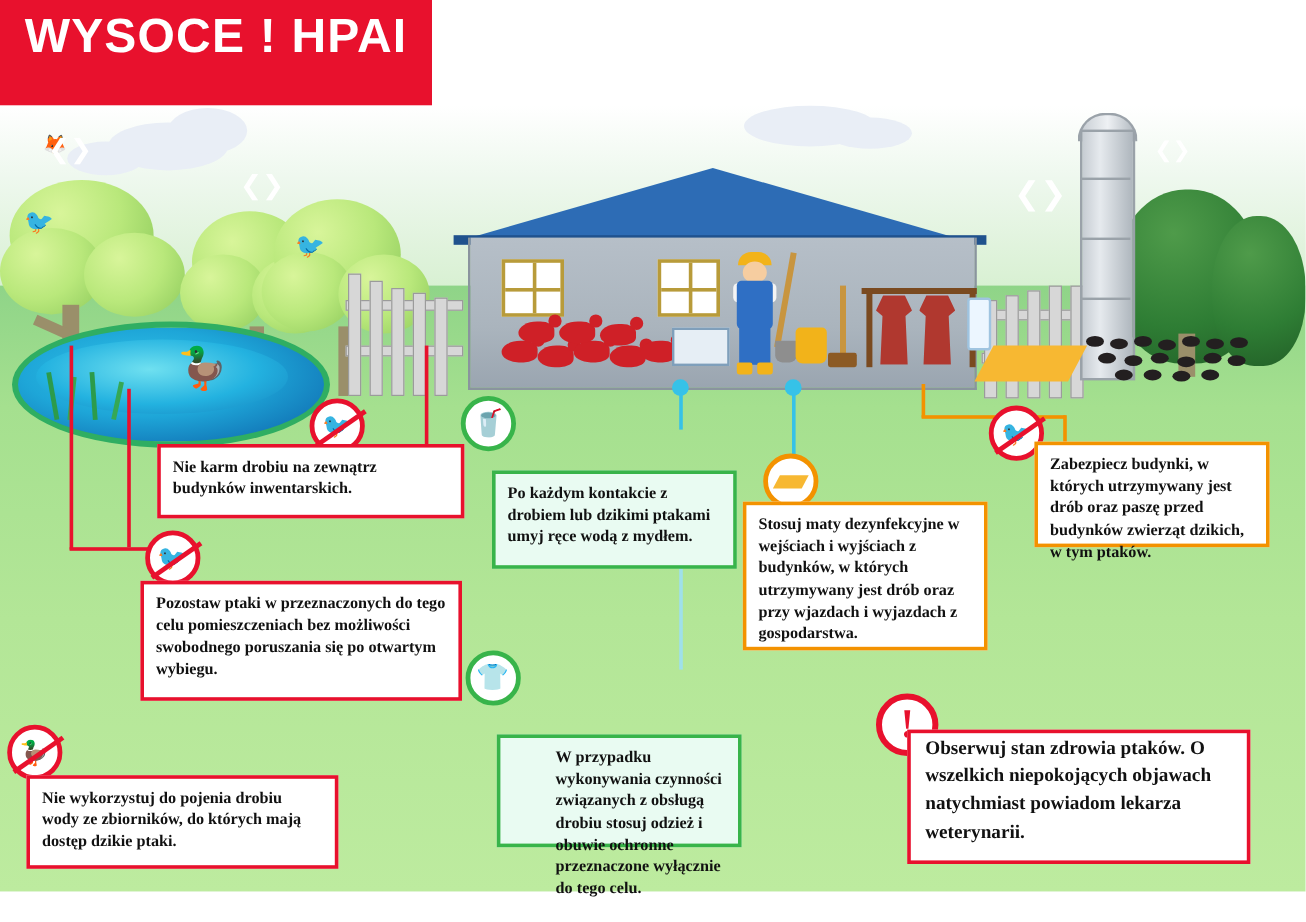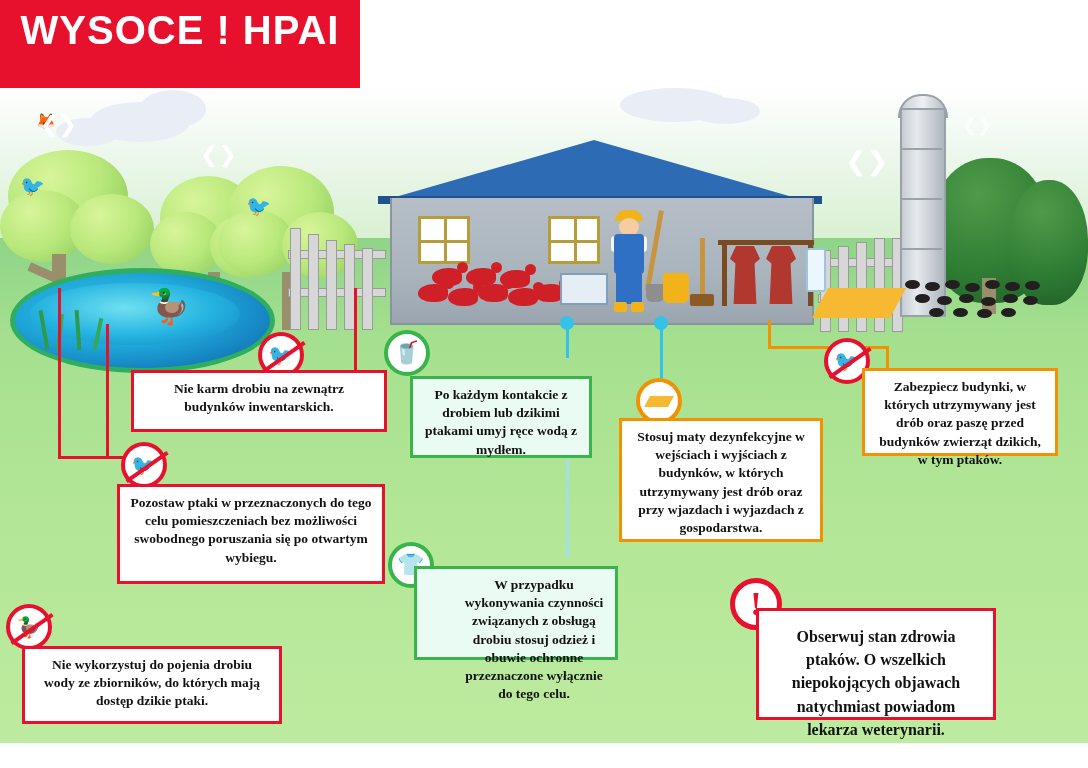--- a/index.html
+++ b/index.html
@@ -149,21 +149,20 @@
   .callout{
     position:absolute;
     background:#ffffff;
     padding:7px 10px;
     font-family:"Liberation Serif", serif;
     font-size:13.5px;
     font-weight:bold;
     line-height:1.35;
     color:#111111;
     box-sizing:border-box;
-    text-align:center;
   }
   .c-red{border:3px solid #e8112d;}
   .c-green{border:3px solid #38b44a;background:#e9fbf2;}
   .c-orange{border:3px solid #f39200;}
   .c-big{font-size:16px;line-height:1.45;}
 
   
   .badge{
     position:absolute;width:46px;height:46px;border-radius:50%;
     background:#ffffff;box-sizing:border-box;
@@ -377,28 +376,28 @@
     <div class="gl" style="color:#1ea6d8;">🦆</div>
       <div class="slash"></div>
   </div>
   <div class="callout c-red" style="left:22px;top:646px;width:260px;height:78px;">
     <span>Nie wykorzystuj do pojenia drobiu wody ze zbiorników, do których mają dostęp dzikie ptaki.</span>
   </div>
 
   <div class="badge green" style="left:384px;top:330px;">
     <div class="gl" style="font-size:22px;color:#39a5c9;">🥤</div>
   </div>
-  <div class="callout c-green" style="left:410px;top:376px;width:182px;height:82px;">
+  <div class="callout c-green" style="left:410px;top:392px;width:204px;height:82px;">
     <span>Po każdym kontakcie z drobiem lub dzikimi ptakami umyj ręce wodą z mydłem.</span>
   </div>
 
   <div class="badge green" style="left:388px;top:542px;">
     <div class="gl" style="font-size:22px;color:#444;">👕</div>
   </div>
-  <div class="callout c-green" style="left:414px;top:566px;width:204px;height:94px;padding-left:46px;">
+  <div class="callout c-green" style="left:414px;top:612px;width:204px;height:94px;padding-left:46px;">
     <span>W przypadku wykonywania czynności związanych z obsługą drobiu stosuj odzież i obuwie ochronne przeznaczone wyłącznie do tego celu.</span>
   </div>
 
   <div class="badge orange" style="left:636px;top:378px;">
     <div class="gl">
         <span style="display:inline-block;width:24px;height:11px;background:#f7b832;transform:skewX(-28deg);"></span>
       </div>
   </div>
   <div class="callout c-orange" style="left:619px;top:418px;width:204px;height:124px;">
     <span>Stosuj maty dezynfekcyjne w wejściach i wyjściach z budynków, w których utrzymywany jest drób oraz przy wjazdach i wyjazdach z gospodarstwa.</span>
@@ -406,17 +405,17 @@
 
   <div class="badge red" style="left:824px;top:338px;">
     <div class="gl">🐦</div>
       <div class="slash"></div>
   </div>
   <div class="callout c-orange" style="left:862px;top:368px;width:196px;height:88px;">
     <span>Zabezpiecz budynki, w których utrzymywany jest drób oraz paszę przed budynków zwierząt dzikich, w tym ptaków.</span>
   </div>
 
   <div class="excl" style="left:730px;top:578px;">!</div>
-  <div class="callout c-red c-big" style="left:756px;top:608px;width:240px;height:112px;padding:14px 12px;">
+  <div class="callout c-red c-big" style="left:756px;top:608px;width:286px;height:112px;padding:1px 12px;">
     <span>Obserwuj stan zdrowia ptaków. O wszelkich niepokojących objawach natychmiast powiadom lekarza weterynarii.</span>
   </div>
 
 </div>
 
 </body></html>

